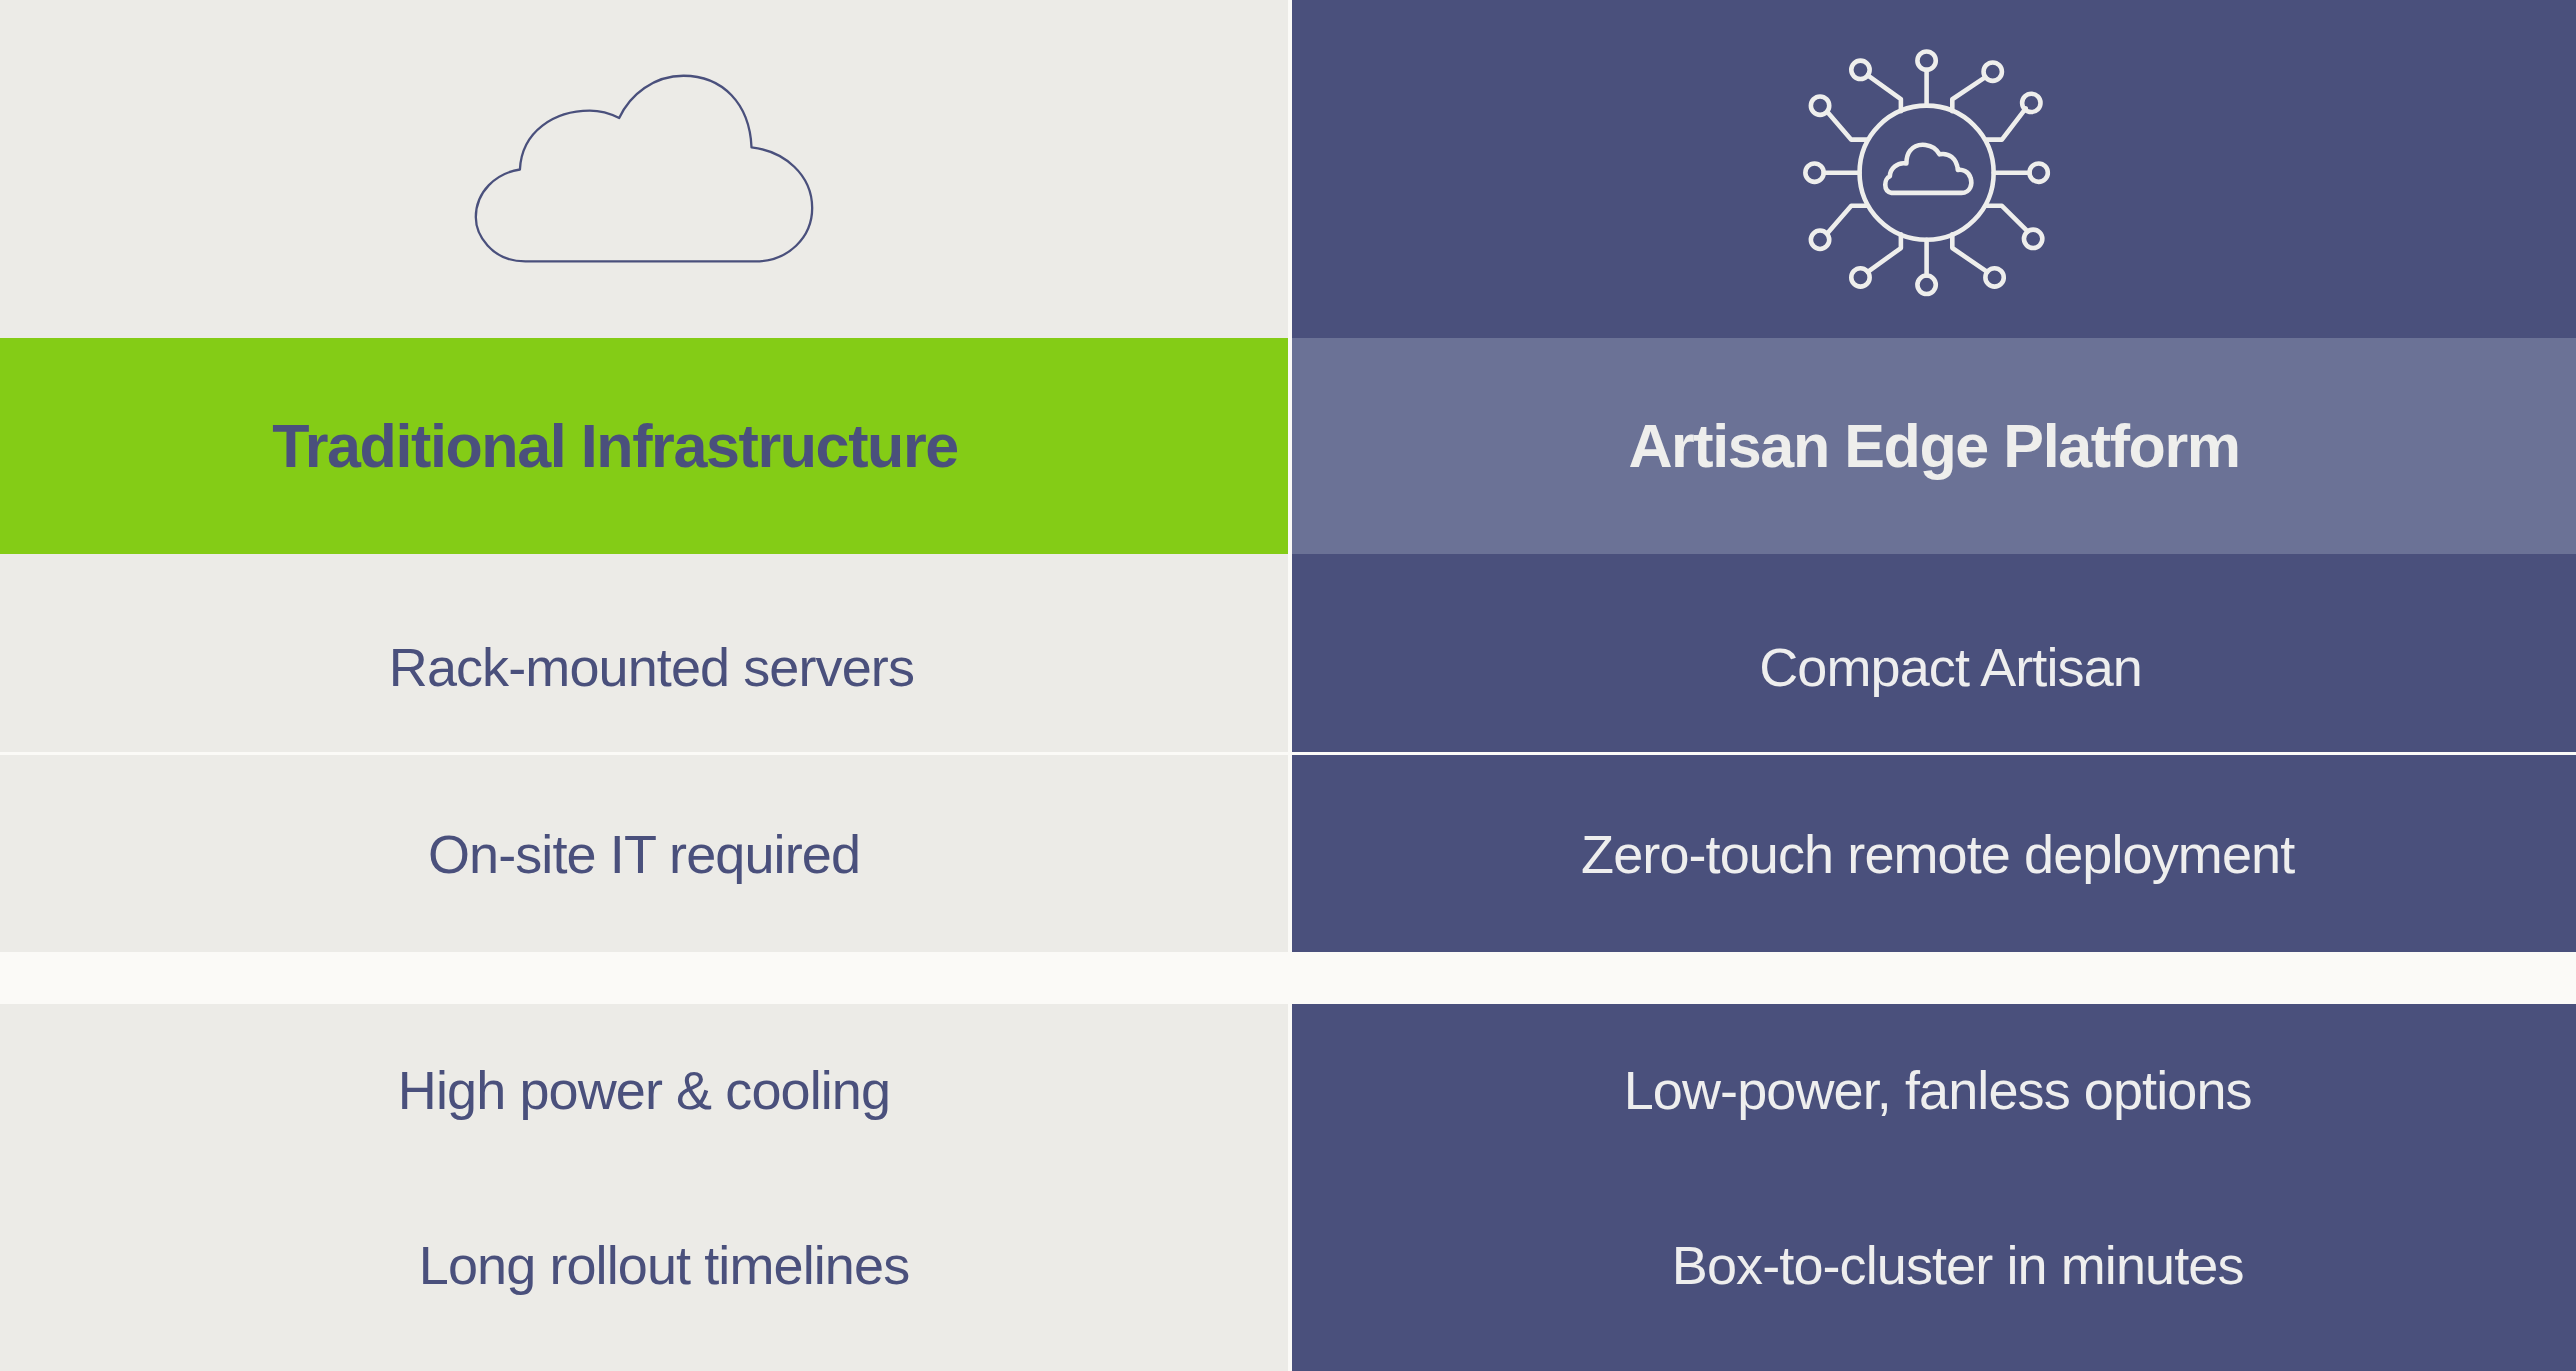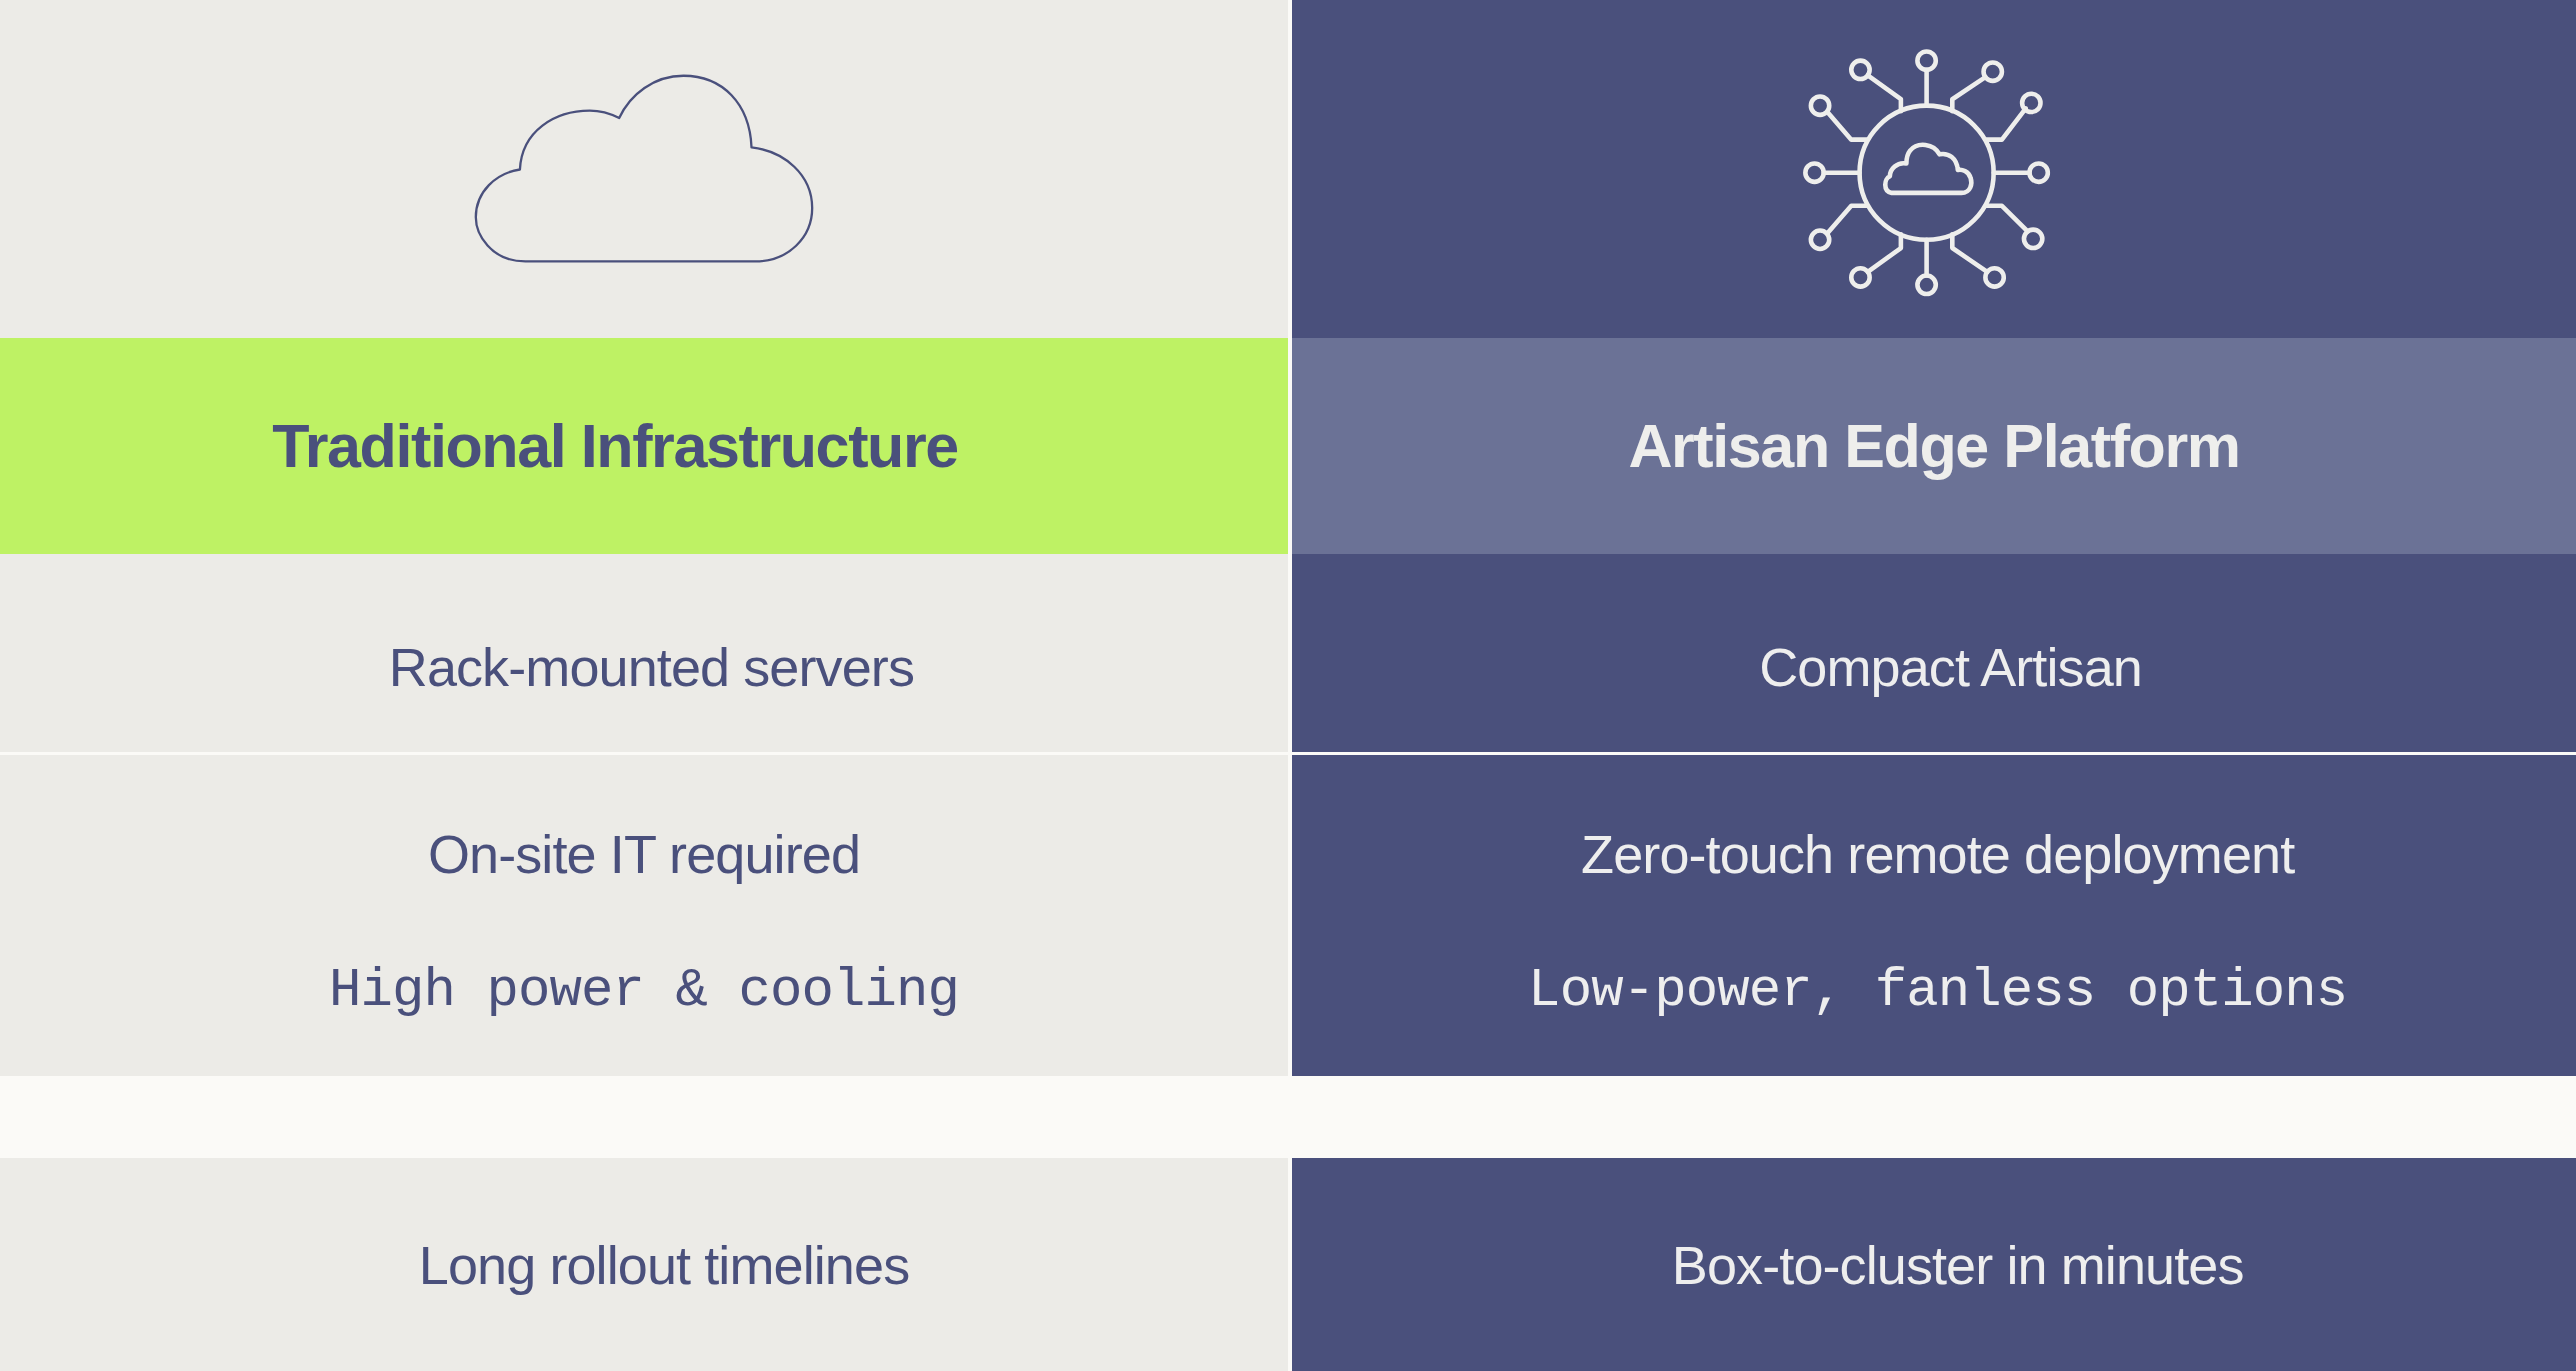--- a/index.html
+++ b/index.html
@@ -50,26 +50,26 @@
       left: 0;
       width: 100%;
       display: flex;
       align-items: center;
       justify-content: center;
       font-size: 54px;
       letter-spacing: -0.9px;
     }
     .r1 { top: 554px;  height: 198px; }
     .r2 { top: 755px;  height: 197px; justify-content: center; }
-    .r3 { top: 904px; height: 172px; font-family: Liberation Mono, monospace; }
+    .r3 { top: 1004px; height: 172px; }
     .r4 { top: 1158px; height: 213px; padding-left: 40px; }
 
     .col-left .icon-cell,
     .col-left .row-cell { background: #ecebe7; color: #4a507c; }
-    .col-left .header-cell { background: #bef264; color: #4a507c; align-items: center; }
+    .col-left .header-cell { background: #84cc16; color: #4a507c; align-items: center; }
 
     .col-right .icon-cell,
     .col-right .row-cell { background: #4a507c; color: #eeeeee; }
     .col-right .header-cell { background: #6b7296; color: #eeeeec; }
 
     .r1 span { transform: translateX(13px); margin-top: 28px; }
     .col-left .r1 span { transform: translateX(7.4px); }
     .col-right .r1 span { transform: translateX(16.6px); }
     .col-right .r2 span, .col-right .r3 span, .col-right .r4 span { transform: translateX(3.7px); }
     .col-left .header-cell span { transform: translateX(-29px); }

